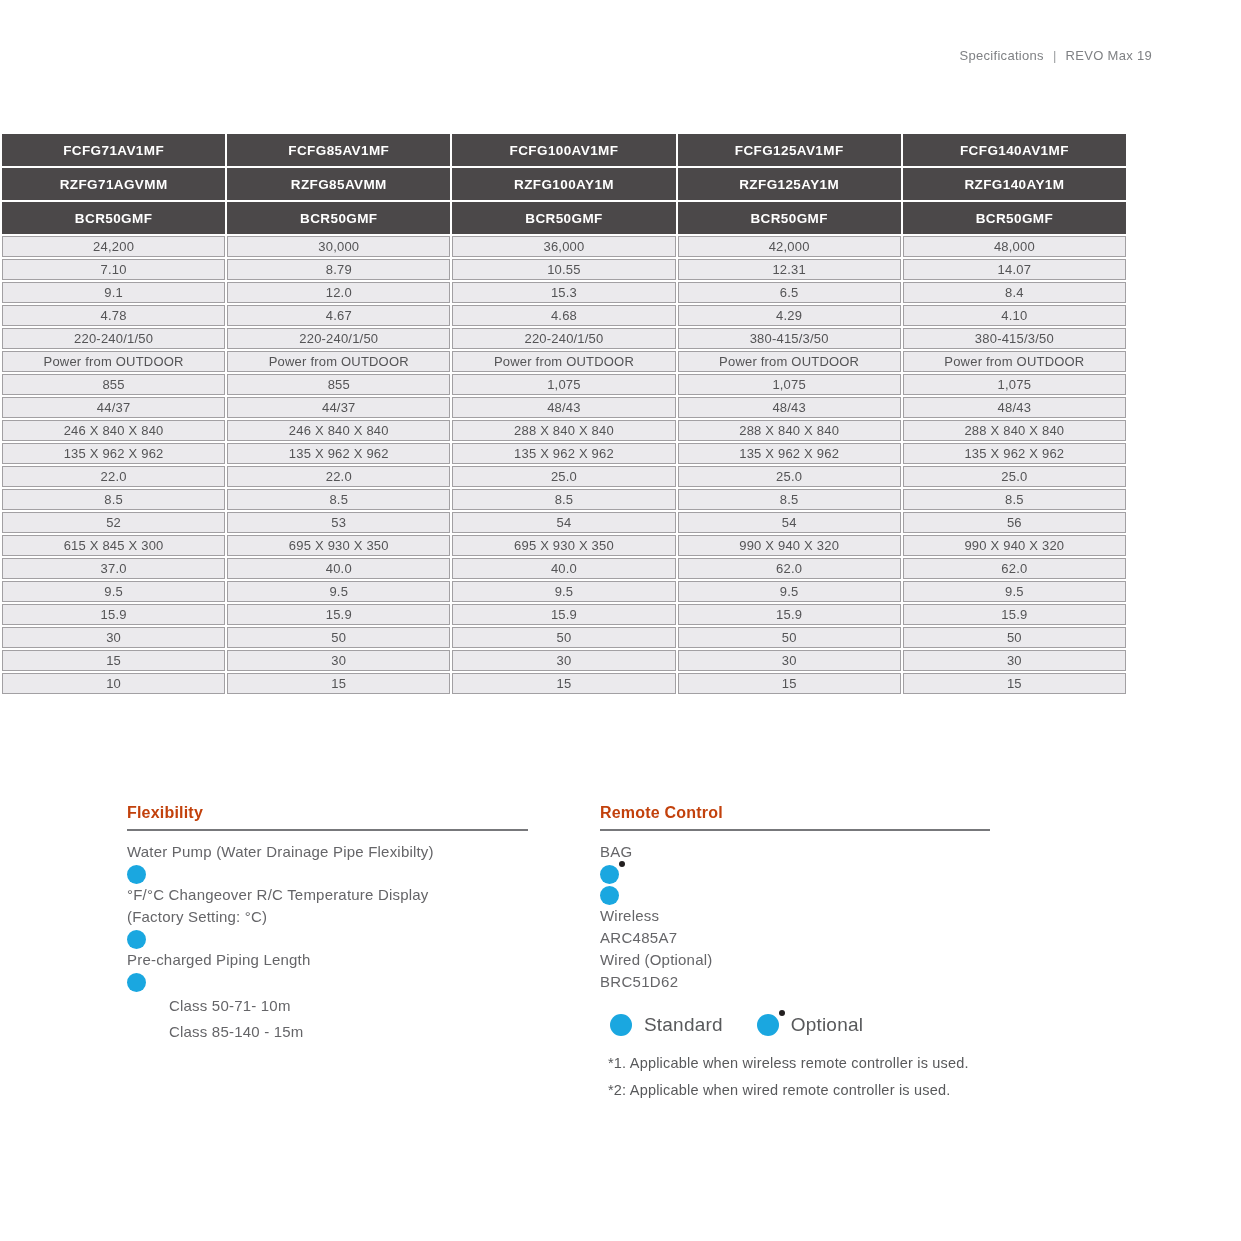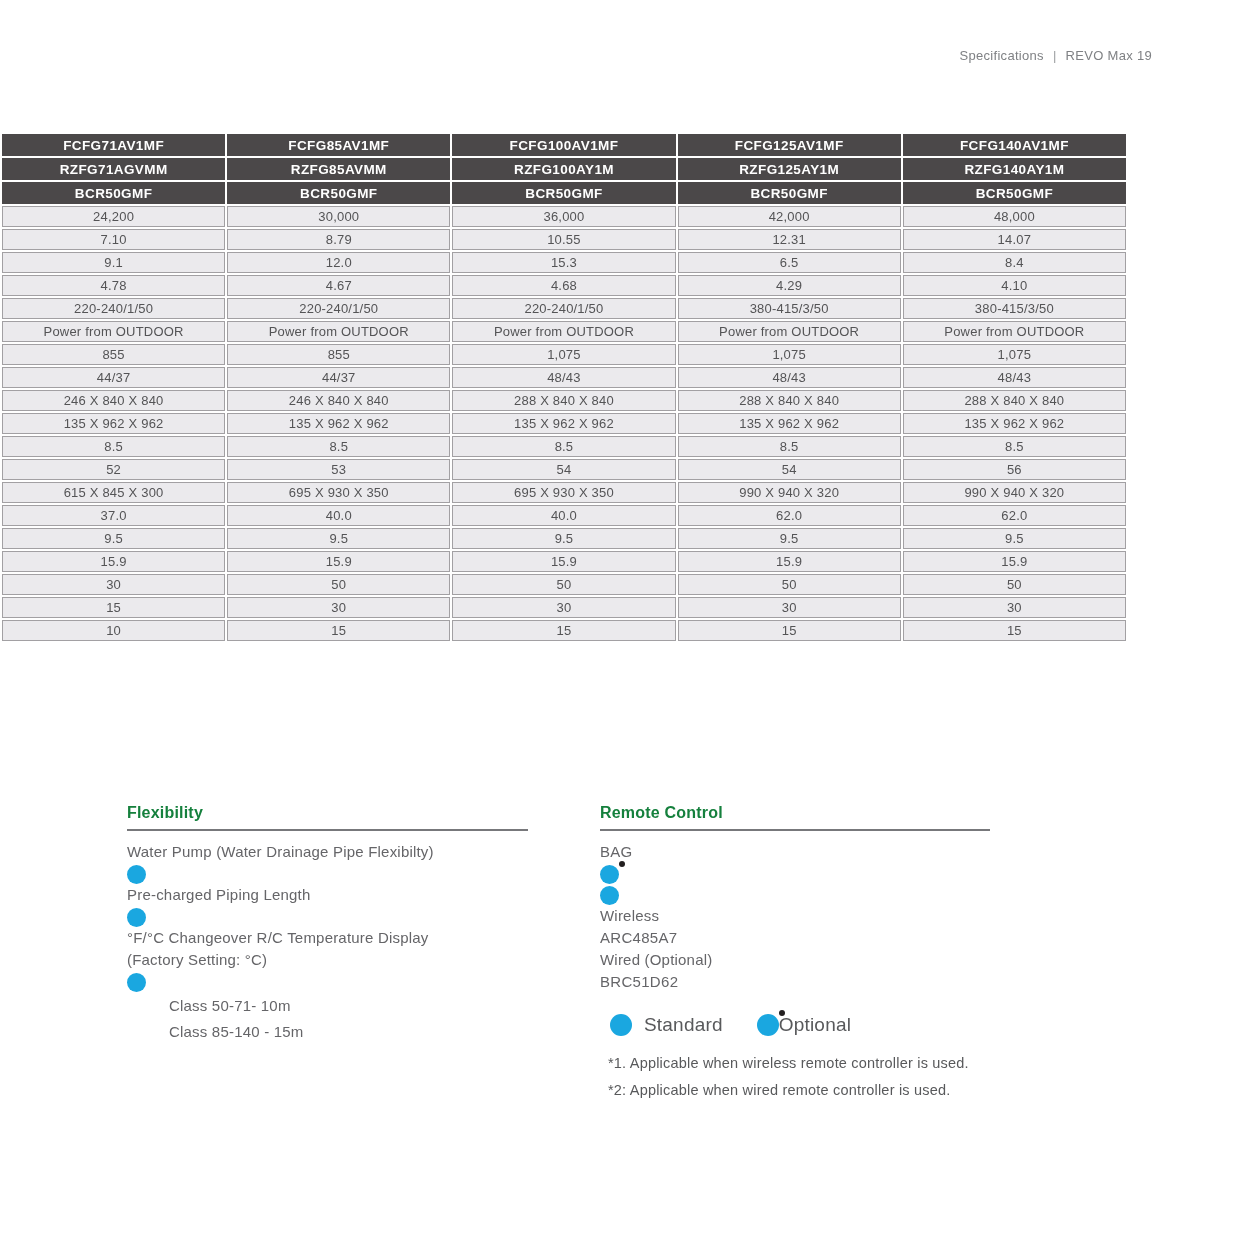--- a/index.html
+++ b/index.html
@@ -32,21 +32,21 @@
     width: 1128px;
     border-collapse: separate;
     border-spacing: 2px 2px;
     table-layout: fixed;
   }
   .spec-table th {
     background: #4b4849;
     color: #ffffff;
     font-weight: bold;
     font-size: 13.5px;
-    height: 22px;
+    height: 32px;
     text-align: center;
     letter-spacing: 0.4px;
     padding: 0 4px;
   }
   .spec-table td {
     background: #ebeaed;
     border: 1px solid #a2a0a3;
     color: #545456;
     font-size: 13px;
     height: 19px;
@@ -54,21 +54,21 @@
     padding: 0 4px;
     letter-spacing: 0.2px;
     white-space: nowrap;
   }
 
   
   .section { position: absolute; }
   .section-title {
     font-size: 16px;
     font-weight: bold;
-    color: #15803d;
+    color: #c2410c;
     letter-spacing: 0.2px;
     margin-bottom: 7px;
   }
   .section-rule {
     height: 0;
     border-top: 2px solid #77787b;
     margin-bottom: 10px;
   }
   #flexibility { left: 127px; top: 804px; width: 401px; }
   #remote-control { left: 600px; top: 804px; width: 390px; }
@@ -242,20 +242,27 @@
           <td>288 X 840 X 840</td>
         </tr>
         <tr>
           <td>135 X 962 X 962</td>
           <td>135 X 962 X 962</td>
           <td>135 X 962 X 962</td>
           <td>135 X 962 X 962</td>
           <td>135 X 962 X 962</td>
         </tr>
         <tr>
+          <td>22.0</td>
+          <td>22.0</td>
+          <td>25.0</td>
+          <td>25.0</td>
+          <td>25.0</td>
+        </tr>
+        <tr>
           <td>8.5</td>
           <td>8.5</td>
           <td>8.5</td>
           <td>8.5</td>
           <td>8.5</td>
         </tr>
         <tr>
           <td>52</td>
           <td>53</td>
           <td>54</td>
@@ -319,28 +326,28 @@
     <div class="section-rule"></div>
 
     <div class="item-row">
       <div class="item-label">Water Pump (Water Drainage Pipe Flexibilty)</div>
       <div class="item-marker">
           <span class="dot"></span>
         </div>
     </div>
 
     <div class="item-row">
+      <div class="item-label">°F/°C Changeover R/C Temperature Display (Factory Setting: °C)</div>
+      <div class="item-marker">
+          <span class="dot"></span>
+        </div>
+    </div>
+
+    <div class="item-row">
       <div class="item-label">Pre-charged Piping Length</div>
-      <div class="item-marker">
-          <span class="dot"></span>
-        </div>
-    </div>
-
-    <div class="item-row">
-      <div class="item-label">°F/°C Changeover R/C Temperature Display (Factory Setting: °C)</div>
       <div class="item-marker">
           <span class="dot"></span>
         </div>
     </div>
 
     <div class="sub-item">Class 50-71- 10m</div>
     <div class="sub-item">Class 85-140 - 15m</div>
   </div>
 
   <div id="remote-control" class="section">
@@ -369,21 +376,21 @@
       <div class="item-label">Wired (Optional)</div>
       <div class="item-value">BRC51D62</div>
     </div>
   </div>
 
   <div class="legend">
     <div class="legend-entry">
       <span class="dot big"></span>
       <span class="legend-label">Standard</span>
     </div>
-    <div class="legend-entry" style="gap:0;">
+    <div class="legend-entry" style="gap:12px;">
       <span class="dot big optional"></span>
       <span class="legend-label">Optional</span>
     </div>
   </div>
 
   <div class="footnotes">
     <div class="footnote">*1. Applicable when wireless remote controller is used.</div>
     <div class="footnote">*2: Applicable when wired remote controller is used.</div>
   </div>
 

